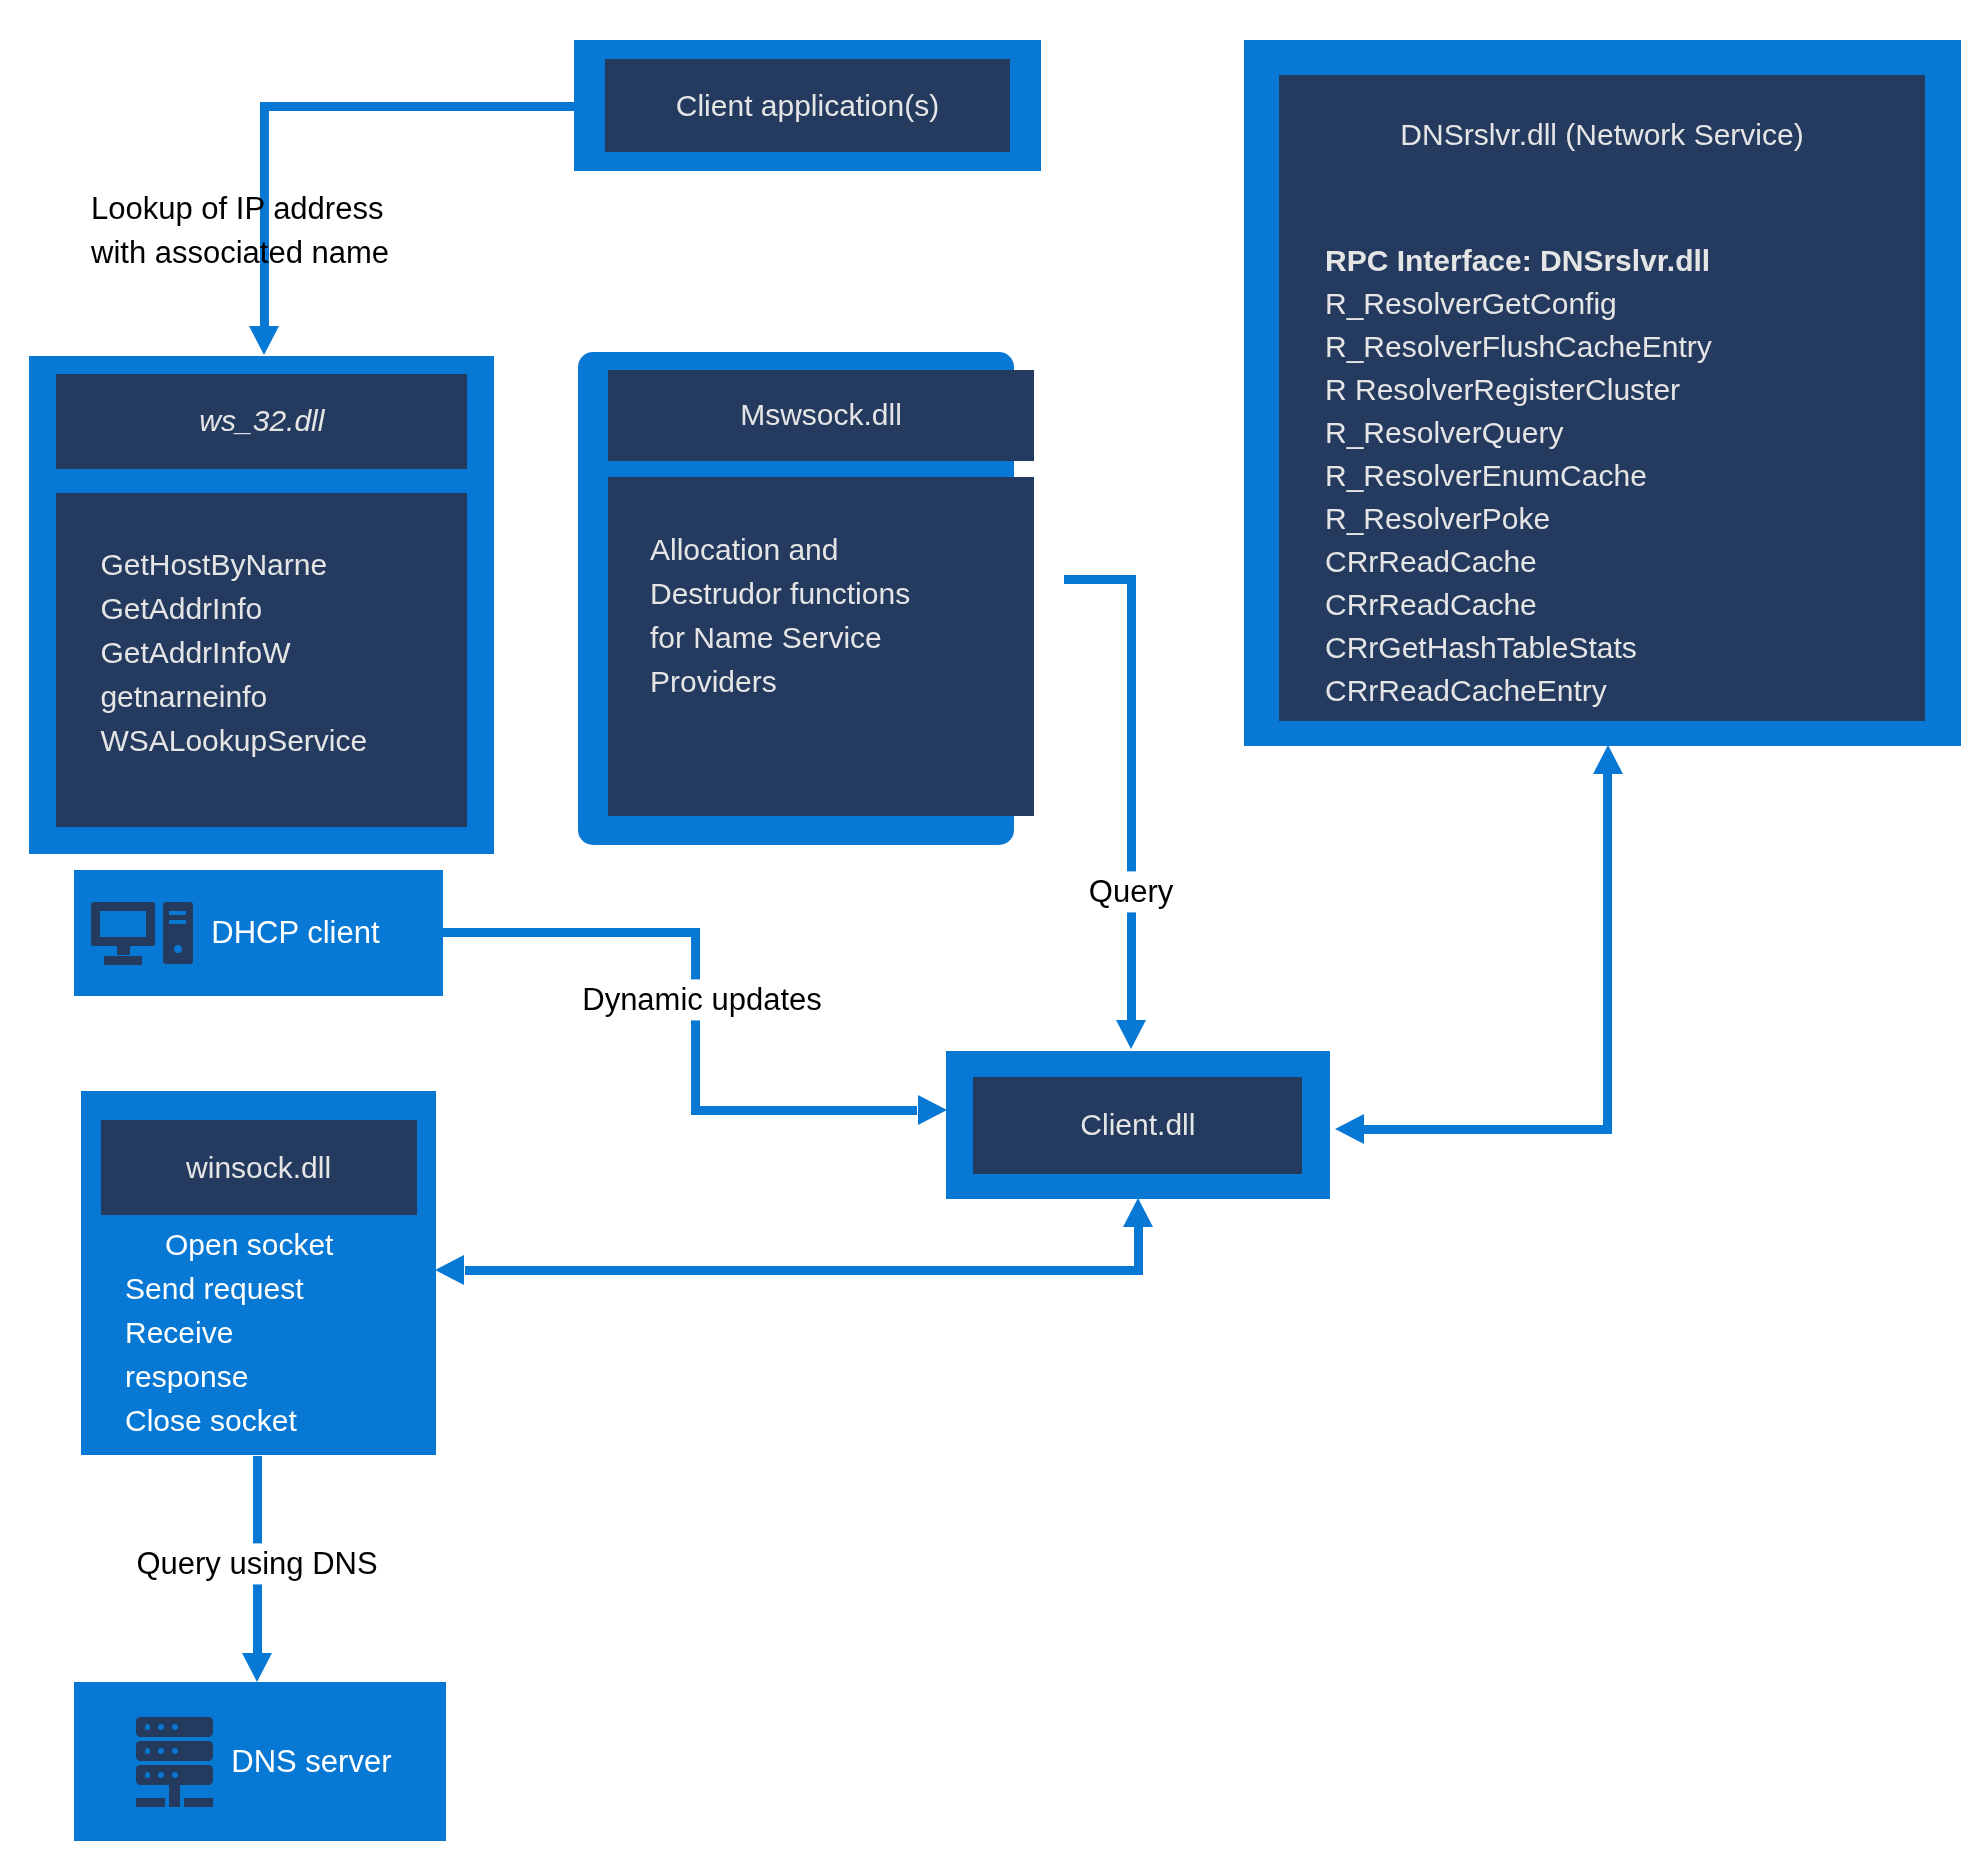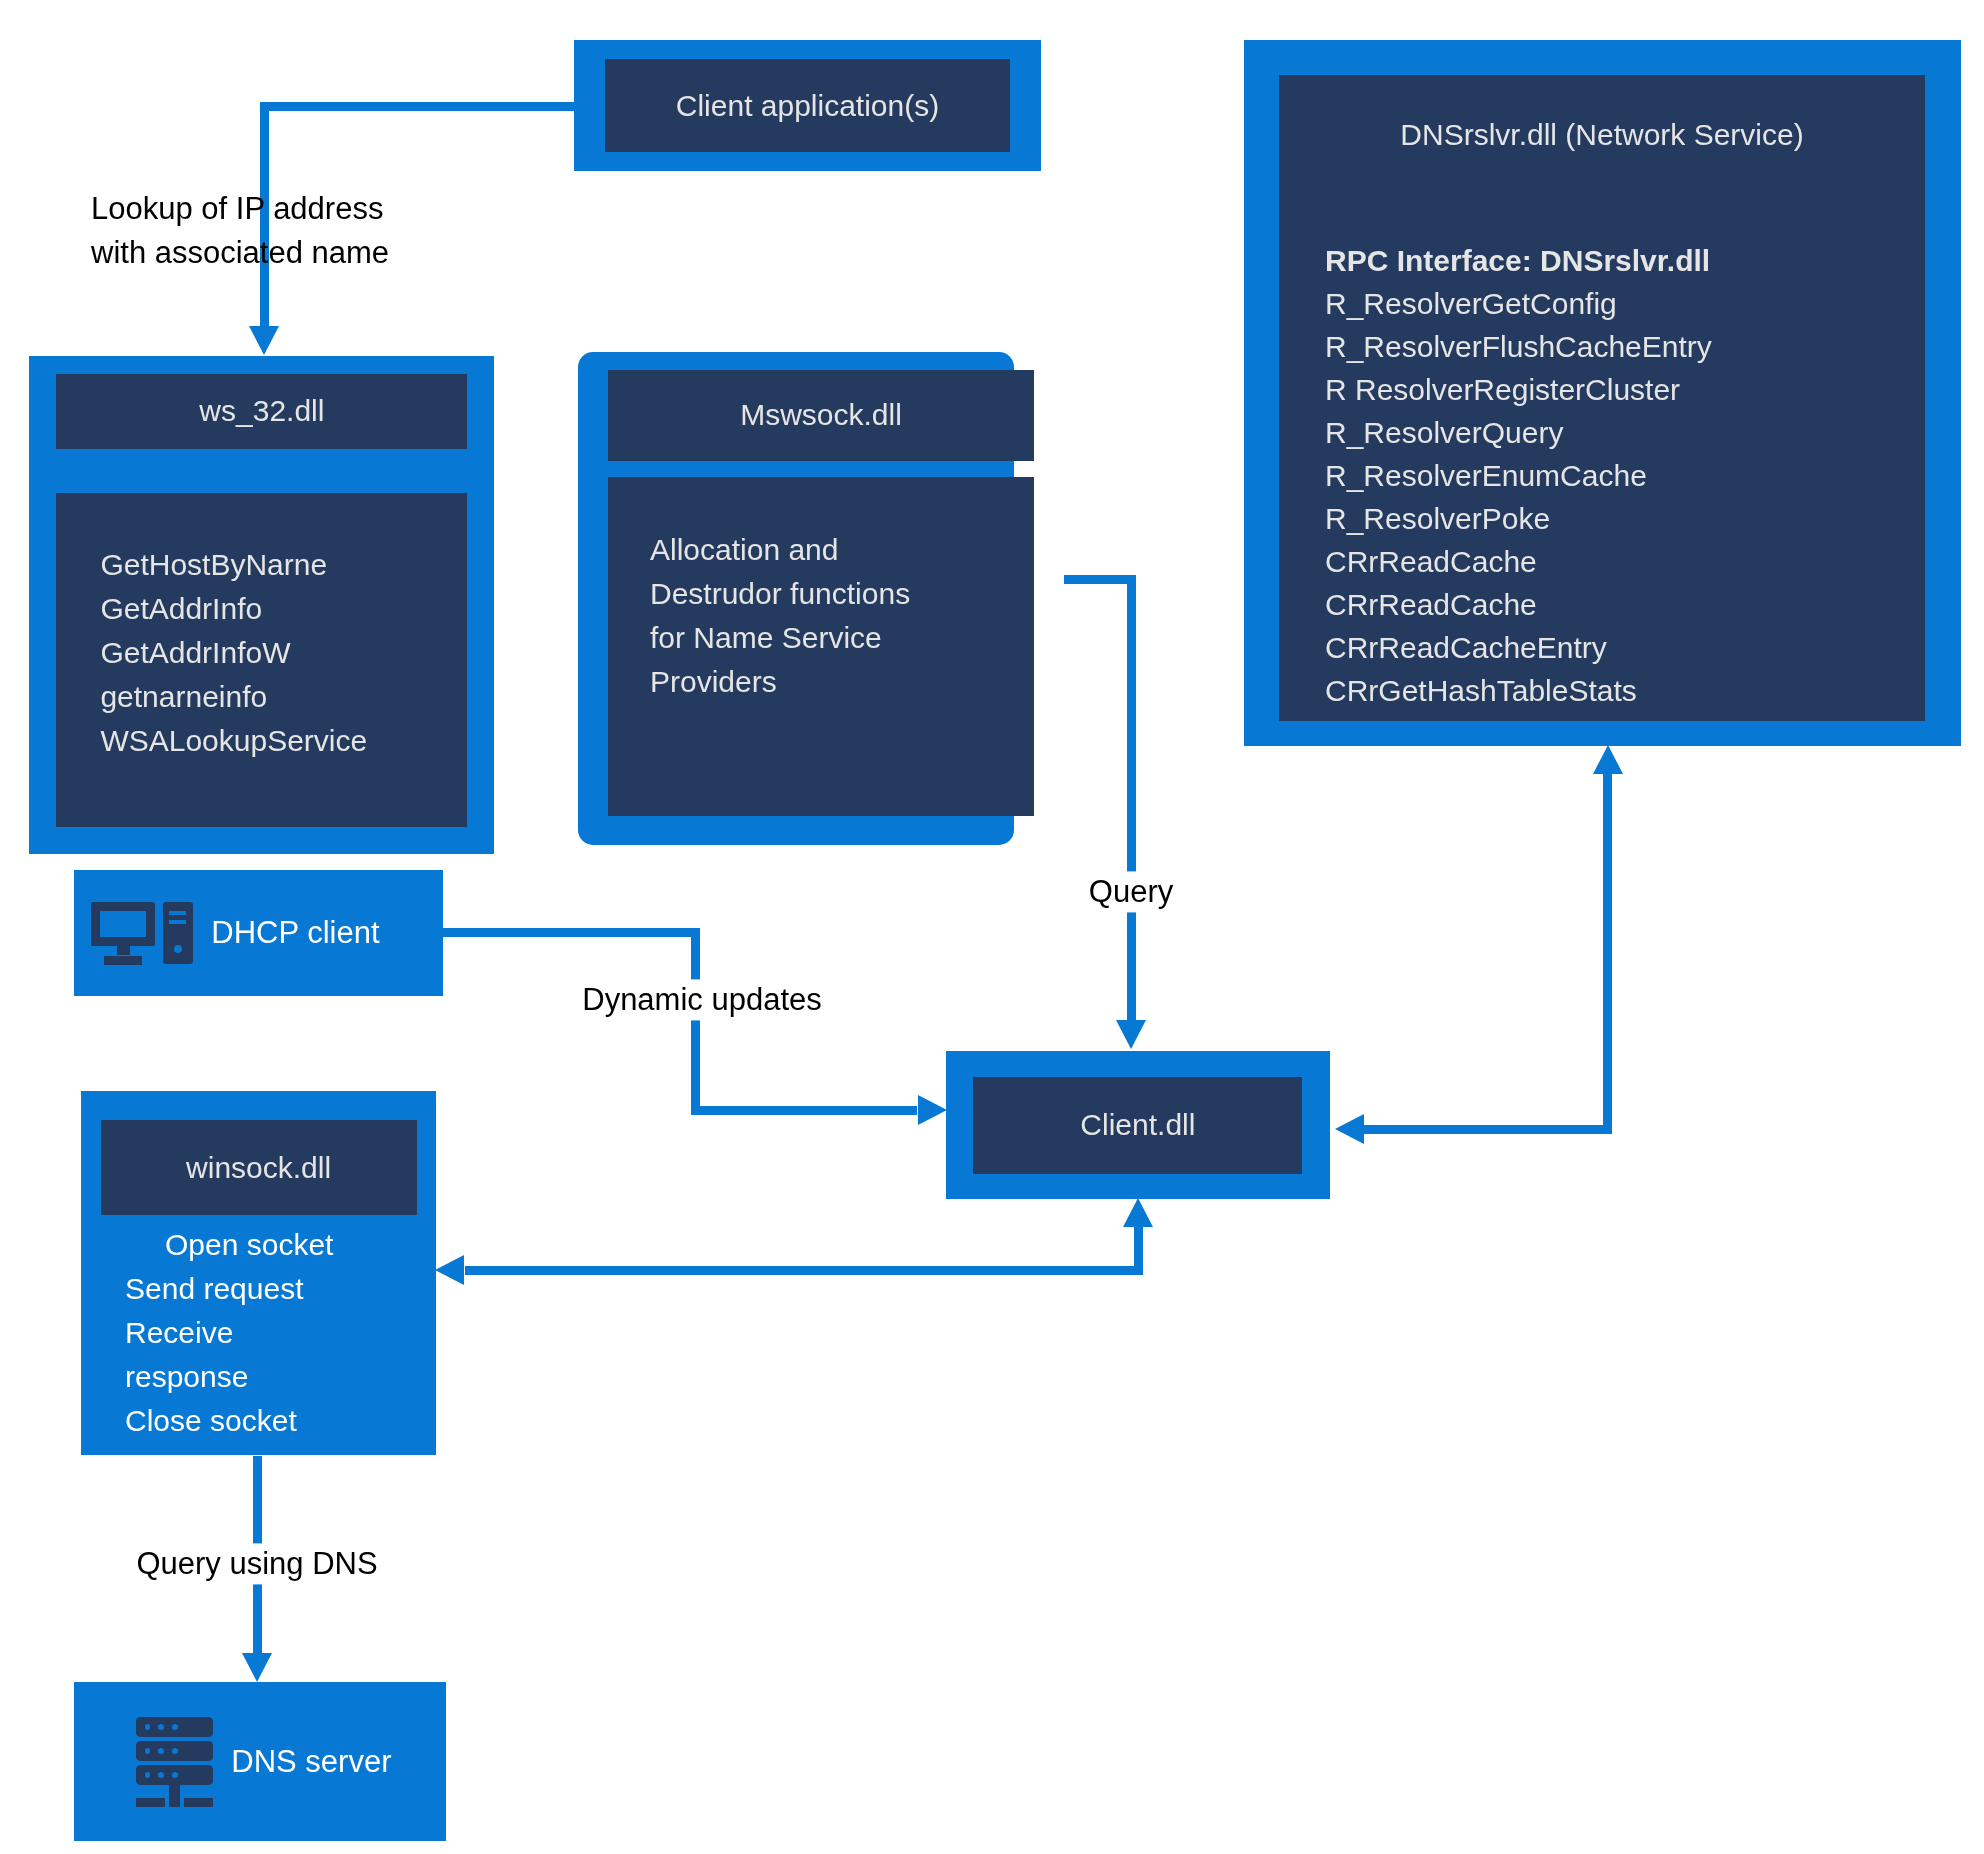--- a/index.html
+++ b/index.html
@@ -47,21 +47,21 @@
 </head>
 <body>
 
 <div id="canvas">
 
   <div class="box-outer" style="left:574px;top:40px;width:467px;height:131px;">
     <div class="panel hdr" style="left:31px;top:19px;width:405px;height:93px;">Client application(s)</div>
   </div>
 
   <div class="box-outer" style="left:29px;top:356px;width:465px;height:498px;">
-    <div class="panel hdr" style="left:27.4px;top:17.6px;width:411px;height:75px;">ws_32.dll</div>
+    <div class="panel hdr" style="left:27.4px;top:17.6px;width:411px;height:95px;font-style:italic;">ws_32.dll</div>
     <div class="panel list" style="left:27.4px;top:137px;width:411px;height:334px;padding:50px 0 0 44px;">
       <div>GetHostByNarne</div>
       <div>GetAddrInfo</div>
       <div>GetAddrInfoW</div>
       <div>getnarneinfo</div>
       <div>WSALookupService</div>
     </div>
   </div>
 
   <div class="box-outer" style="left:578px;top:352px;width:436px;height:493px;border-radius:15px;">
@@ -79,22 +79,22 @@
     <div class="panel list" style="left:35px;top:140px;width:646px;height:541px;padding:59px 0 0 46px;">
       <div style="font-weight:bold;line-height:43px;">RPC Interface: DNSrslvr.dll</div>
       <div style="line-height:43px;">R_ResolverGetConfig</div>
       <div style="line-height:43px;">R_ResolverFlushCacheEntry</div>
       <div style="line-height:43px;">R ResolverRegisterCluster</div>
       <div style="line-height:43px;">R_ResolverQuery</div>
       <div style="line-height:43px;">R_ResolverEnumCache</div>
       <div style="line-height:43px;">R_ResolverPoke</div>
       <div style="line-height:43px;">CRrReadCache</div>
       <div style="line-height:43px;">CRrReadCache</div>
+      <div style="line-height:43px;">CRrGetHashTableStats</div>
       <div style="line-height:43px;">CRrReadCacheEntry</div>
-      <div style="line-height:43px;">CRrGetHashTableStats</div>
     </div>
   </div>
 
   <div class="box-outer iconbox" style="left:74px;top:870px;width:369px;height:126px;padding-left:17px;gap:18.3px;">
     <span class="icon" style="width:102px;height:62px;">
       <span class="monitor"></span>
         <span class="mon-stand"></span>
         <span class="mon-base"></span>
       <span class="tower">
           <span class="tw-slot1"></span>

